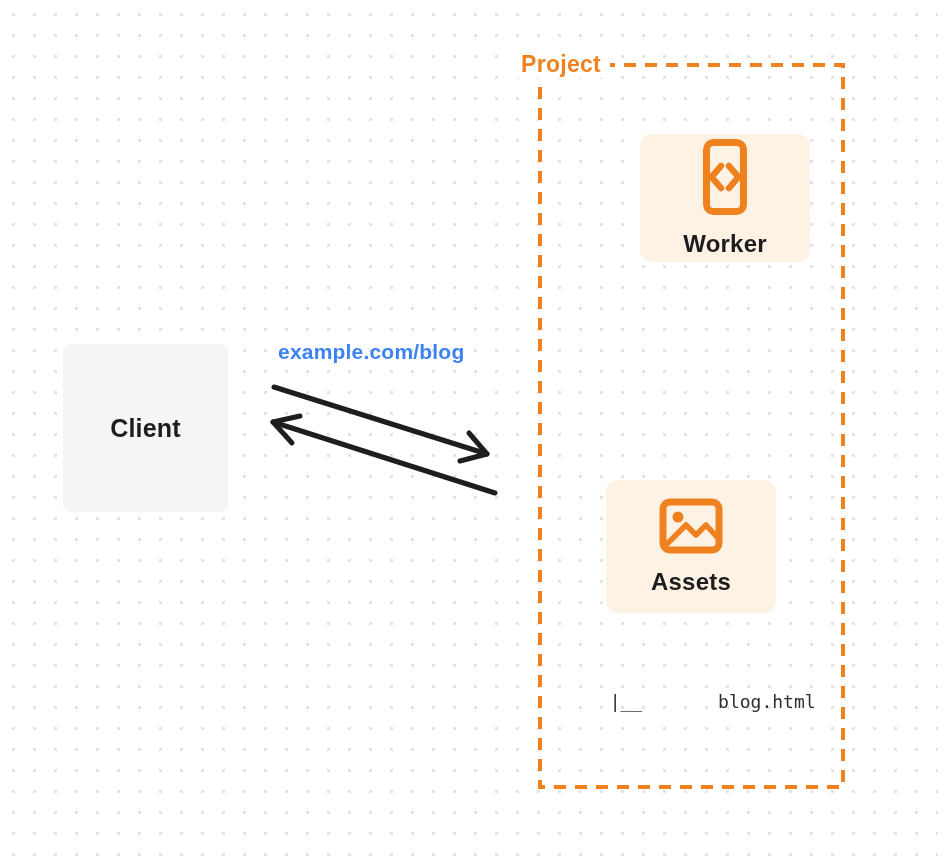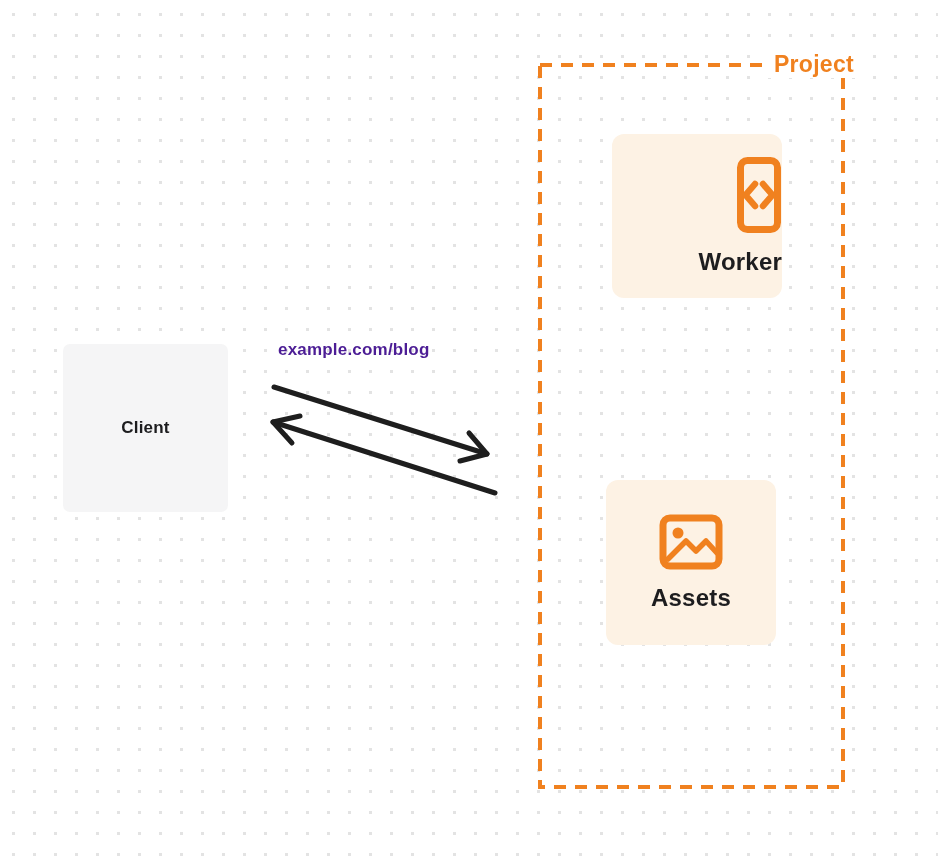--- a/index.html
+++ b/index.html
@@ -12,44 +12,44 @@
     background-position:3px 4px;
   }
   .layer{position:absolute;left:0;top:0;}
   
   .client-box{
     position:absolute;left:63px;top:344px;width:165px;height:168px;
     background:#F5F5F6;border-radius:7px;
     display:flex;align-items:center;justify-content:center;
   }
   .client-box .label{
-    font-size:17px;font-weight:700;color:#1D1D1F;letter-spacing:.2px;
+    font-size:25px;font-weight:700;color:#1D1D1F;letter-spacing:.2px;
   }
   
   .request-label{
     position:absolute;left:278px;top:340px;
-    font-size:17px;font-weight:700;color:#4c1d95;letter-spacing:.2px;
+    font-size:21px;font-weight:700;color:#3b82f6;letter-spacing:.2px;
     white-space:nowrap;
   }
   
   .project-label{
-    position:absolute;left:560px;top:51px;width:303px;
-    text-align:right;pointer-events:none;
+    position:absolute;left:512px;top:51px;width:303px;
+    text-align:left;pointer-events:none;
   }
   .project-label span{
     display:inline-block;background:#ffffff;padding:0 9px;
     font-size:23px;font-weight:700;color:#F0811F;letter-spacing:.3px;
   }
   
   .card{
     position:absolute;background:#FDF2E4;border-radius:12px;
     display:flex;flex-direction:column;align-items:center;justify-content:center;
   }
-  .card.worker{left:612px;top:134px;width:170px;height:164px;align-items:flex-end;}
-  .card.assets{left:606px;top:480px;width:170px;height:165px;}
+  .card.worker{left:640px;top:134px;width:170px;height:128px;}
+  .card.assets{left:606px;top:480px;width:170px;height:133px;}
   .card .card-label{
     font-size:24px;font-weight:700;color:#1D1D1F;margin-top:14px;letter-spacing:.2px;
   }
   .card svg{display:block;}
   
   .file-tree{
     position:absolute;left:588px;top:649px;
     font-family:"DejaVu Sans Mono","Liberation Mono",monospace;
     font-size:18px;line-height:21px;color:#2E2E2E;
     white-space:pre;
@@ -95,14 +95,15 @@
 <div class="card assets">
   <svg width="64" height="56" viewBox="0 0 64 56">
     <rect x="4" y="4" width="56" height="48" rx="7" fill="none" stroke="#F0811F" stroke-width="7"></rect>
     <circle cx="19" cy="19" r="5.5" fill="#F0811F"></circle>
     <path d="M9 45 L27 27 L37 37 L47 27 L58 39" fill="none" stroke="#F0811F" stroke-width="5.5" stroke-linecap="round" stroke-linejoin="round"></path>
   </svg>
   <div class="card-label">Assets</div>
 </div>
 
 <div class="file-tree">
+  <div>  |__       blog.html</div>
   
 </div>
 
 </body></html>

